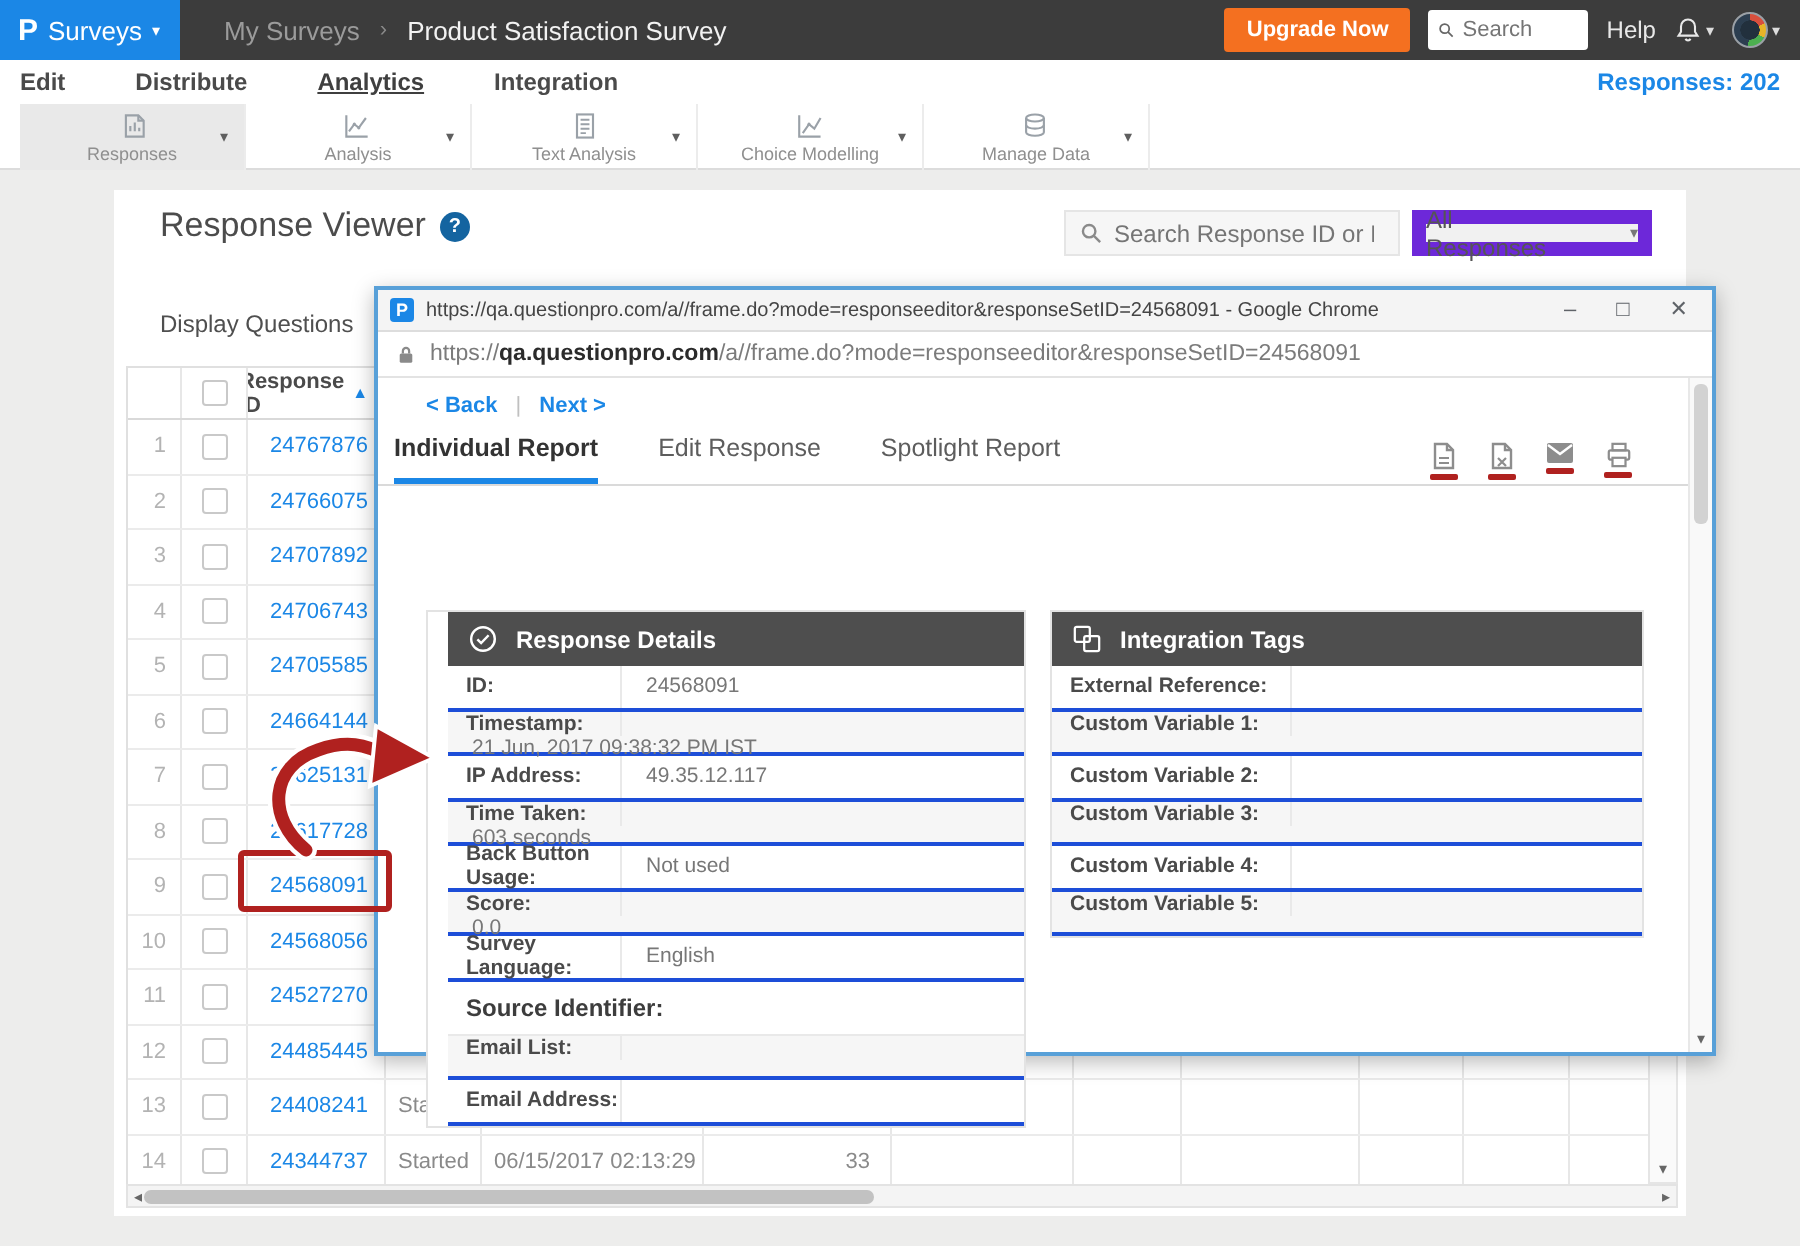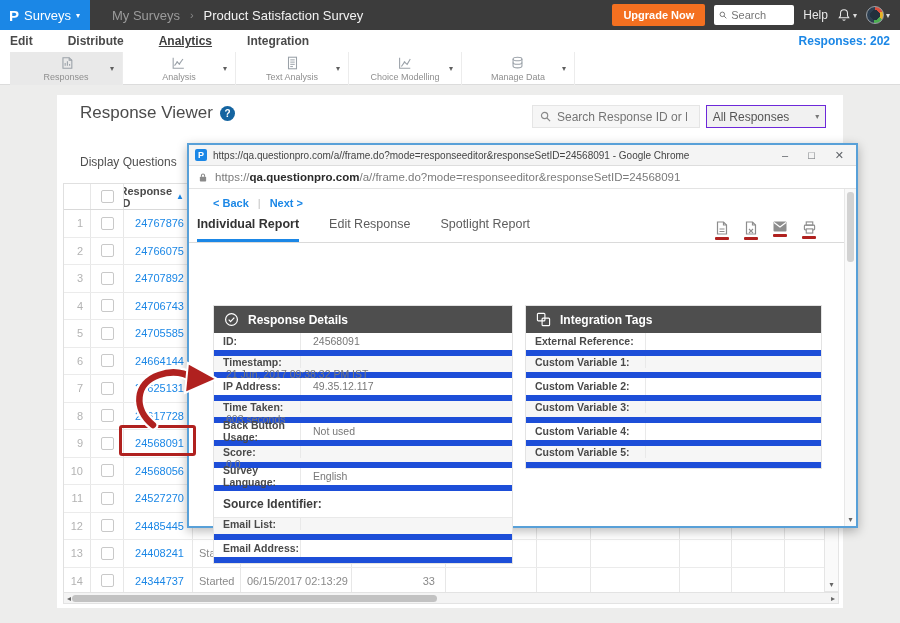--- a/index.html
+++ b/index.html
@@ -41,21 +41,21 @@
   .tgroup .stack { display:flex; flex-direction:column; align-items:center; margin:0 auto; }
   .tgroup .tlabel { font-size:9px; color:#8f8f8f; margin-top:1px; white-space:nowrap; }
   .tgroup .tcaret { position:absolute; right:8px; top:12px; font-size:8px; color:#5f5f5f; }
 
   
   .card { position:absolute; left:57px; top:95px; width:786px; height:513px; background:#fff; }
   .viewer-title { position:absolute; left:80px; top:103px; font-size:17px; color:#4c4c4c; display:flex; align-items:center; gap:7px; }
   .qhelp { width:15px; height:15px; border-radius:50%; background:#1464a0; color:#fff; font-size:10px; font-weight:bold; display:flex; align-items:center; justify-content:center; cursor:pointer; }
   .v-search { position:absolute; left:532px; top:105px; width:168px; height:23px; background:#f6f6f6; border:1px solid #e5e5e5; display:flex; align-items:center; padding:0 7px; gap:6px; }
   .v-search input { border:none; outline:none; background:transparent; font-size:12px; color:#555; width:130px; font-family:inherit; }
-  .v-filter { position:absolute; left:706px; top:105px; width:120px; height:23px; background:#f1f1f1; border:1px solid #6d28d9; display:flex; align-items:center; justify-content:center; gap:26px; font-size:12px; color:#555; cursor:pointer; }
+  .v-filter { position:absolute; left:706px; top:105px; width:120px; height:23px; background:#f1f1f1; border:7px solid #6d28d9; display:flex; align-items:center; justify-content:center; gap:26px; font-size:12px; color:#555; cursor:pointer; }
   .v-filter .caret { color:#777; }
   .dq { position:absolute; left:80px; top:155px; display:flex; align-items:center; gap:10px; font-size:12px; color:#4f4f4f; }
   .toggle { width:28px; height:13px; border-radius:7px; background:#dcdcdc; position:relative; cursor:pointer; }
   .toggle .knob { position:absolute; left:0; top:-1px; width:15px; height:15px; border-radius:50%; background:#f7f7f7; border:1px solid #cfcfcf; }
 
   
   .rtable { position:absolute; left:63px; top:183px; width:763px; height:411px; overflow:hidden; border:1px solid #e0e0e0; background:#fff; }
   .thead, .trow { display:flex; }
   .thead { height:26px; border-bottom:1px solid #d9d9d9; font-weight:bold; }
   .trow { height:27.5px; border-bottom:1px solid #ebebeb; }
@@ -97,24 +97,24 @@
   .backnext { position:absolute; left:24px; top:8px; font-size:11px; font-weight:bold; color:#1b87e6; display:flex; gap:9px; }
   .backnext .sep { color:#c0c0c0; font-weight:normal; }
   .ptabs { position:absolute; left:0; top:26px; width:655px; height:28px; border-bottom:1px solid #dadada; display:flex; align-items:flex-end; padding-left:8px; }
   .ptab { font-size:12.5px; color:#5d5d5d; margin-right:30px; padding-bottom:8px; cursor:pointer; border-bottom:3px solid transparent; }
   .ptab.active { color:#333; font-weight:bold; border-bottom-color:#1b87e6; }
   .exports { position:absolute; right:40px; top:32px; display:flex; gap:15px; }
   .exp { display:flex; flex-direction:column; align-items:center; gap:2px; cursor:pointer; }
   .exp .redline { width:14px; height:3px; background:#b0211f; border-radius:1px; }
 
   .ptable { position:absolute; border:1px solid #e3e3e3; background:#fff; }
-  .ptable.rd { left:24px; top:116px; width:300px; }
+  .ptable.rd { left:24px; top:116px; width:300px;padding-left:10px; }
   .ptable.it { left:336px; top:116px; width:297px; }
   .phead { height:27px; background:#4e4e4e; color:#fff; font-size:12px; font-weight:bold; display:flex; align-items:center; gap:9px; padding-left:10px; }
-  .prow { display:flex; height:22.5px; border-bottom:6px solid #1d4ed8; background:#fff; }
+  .prow { display:flex; height:22.5px; border-bottom:2px solid #1d4ed8; background:#fff; }
   .prow.alt { background:#f6f6f6;flex-direction:column; }
   .prow .plabel { width:87px; border-right:1px solid #e9e9e9; font-size:10.5px; font-weight:bold; color:#4a4a4a; display:flex; align-items:center; padding-left:9px; flex:none; }
   .prow.it-row .plabel { width:120px; }
   .prow .pvalue { font-size:10.5px; color:#777; display:flex; align-items:center; padding-left:12px; flex:1; }
   .psection { height:27px; border-bottom:1px solid #e9e9e9; display:flex; align-items:center; padding-left:9px; font-size:12px; font-weight:bold; color:#3d3d3d; background:#fff; }
 
   .pvsb { position:absolute; right:0; top:0; width:12px; height:337px; background:#f9f9f9; border-left:1px solid #e8e8e8; }
   .pvsb .sb-thumb { position:absolute; left:2px; top:3px; width:7px; height:70px; background:#d2d2d2; border-radius:3px; }
   .pvsb .sb-btn { position:absolute; left:0; bottom:1px; width:11px; height:12px; font-size:8px; color:#666; display:flex; align-items:center; justify-content:center; cursor:pointer; }
 

